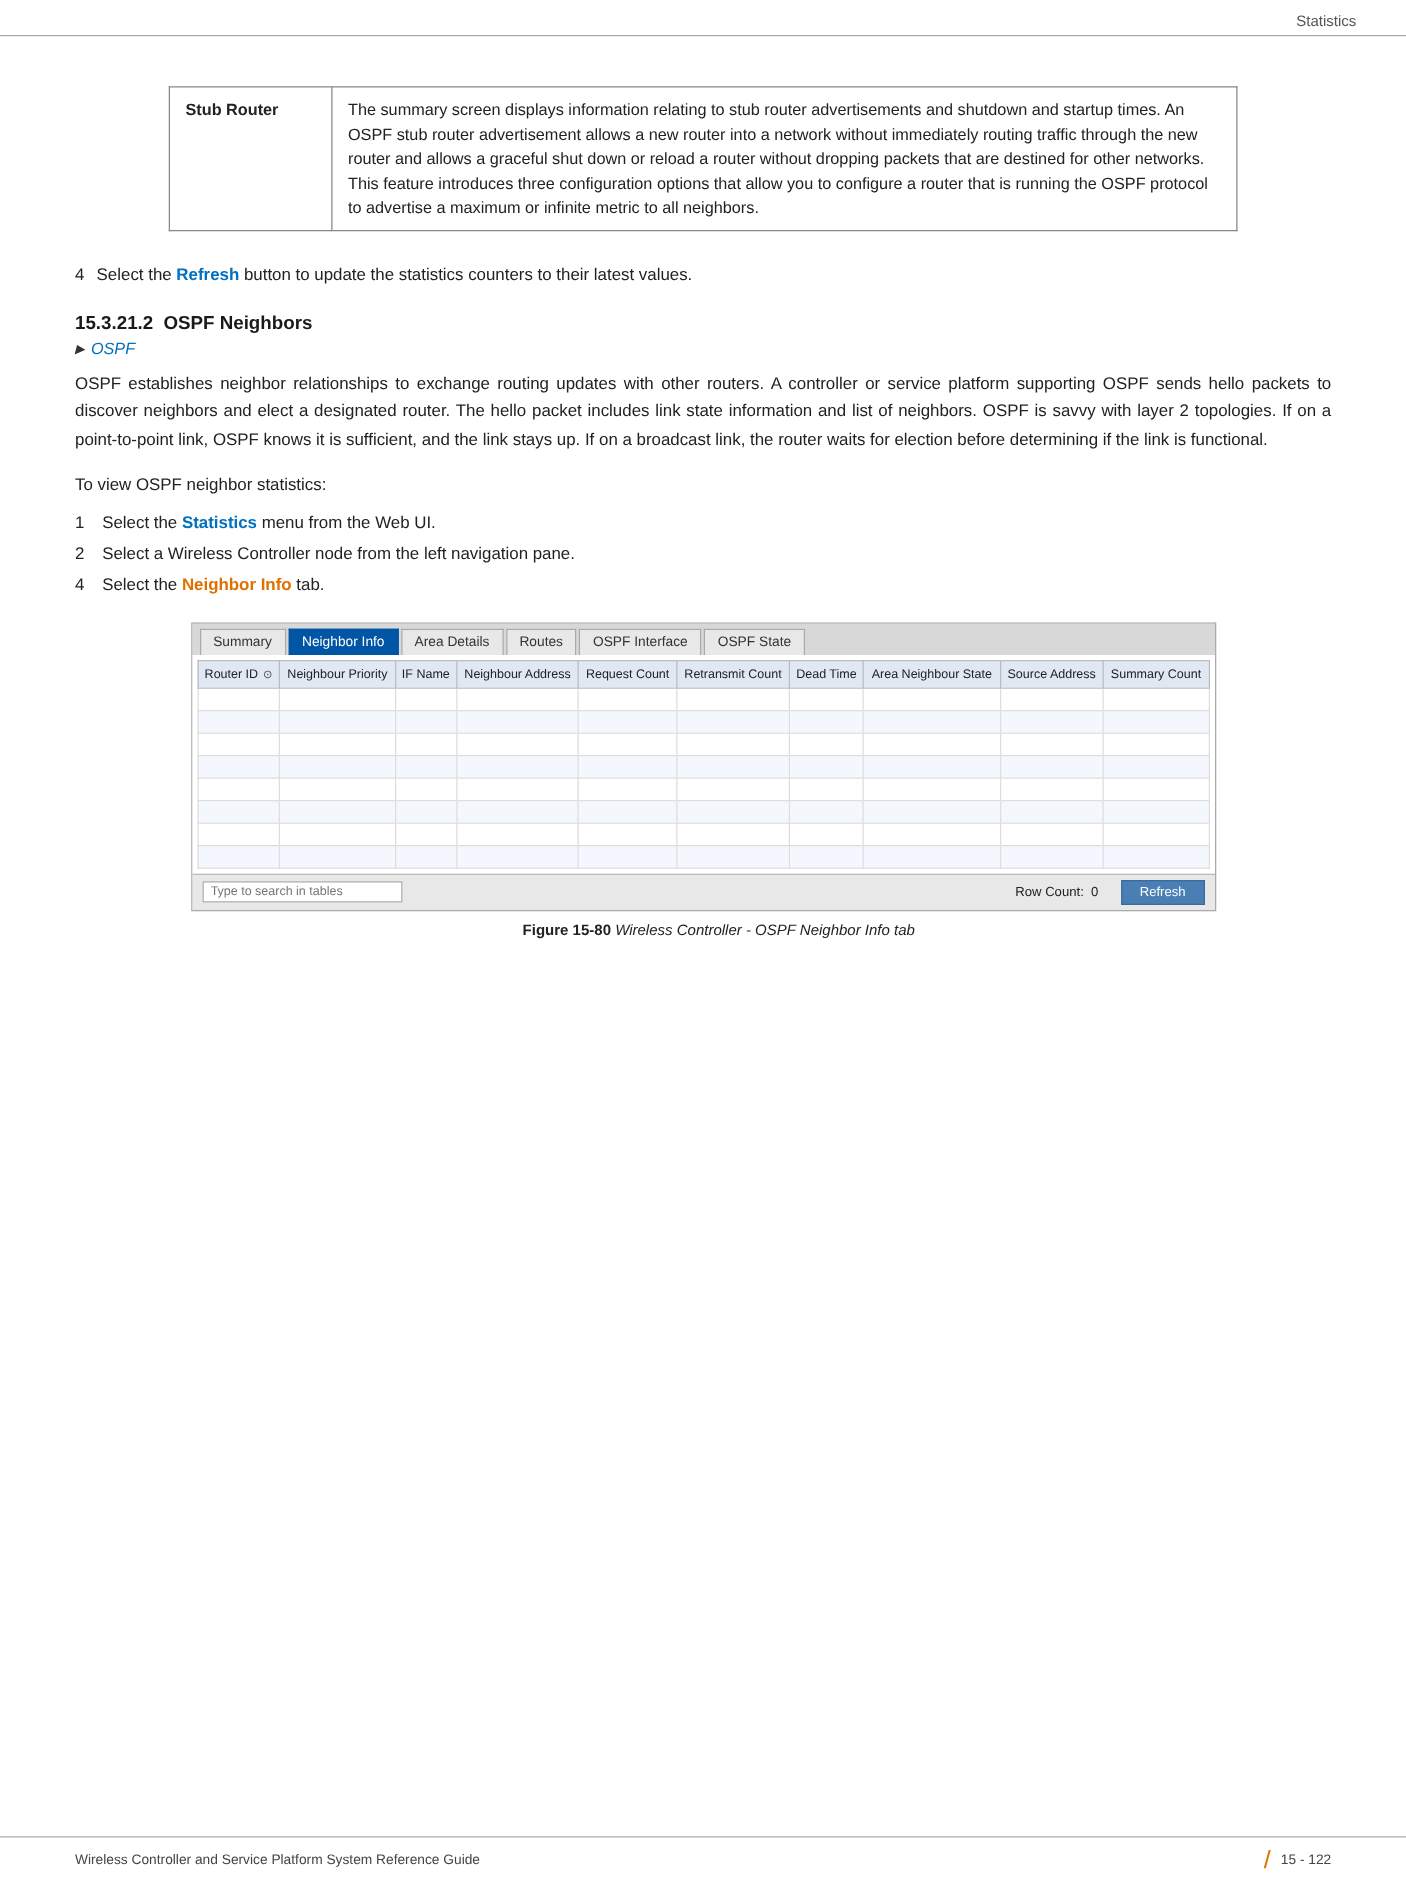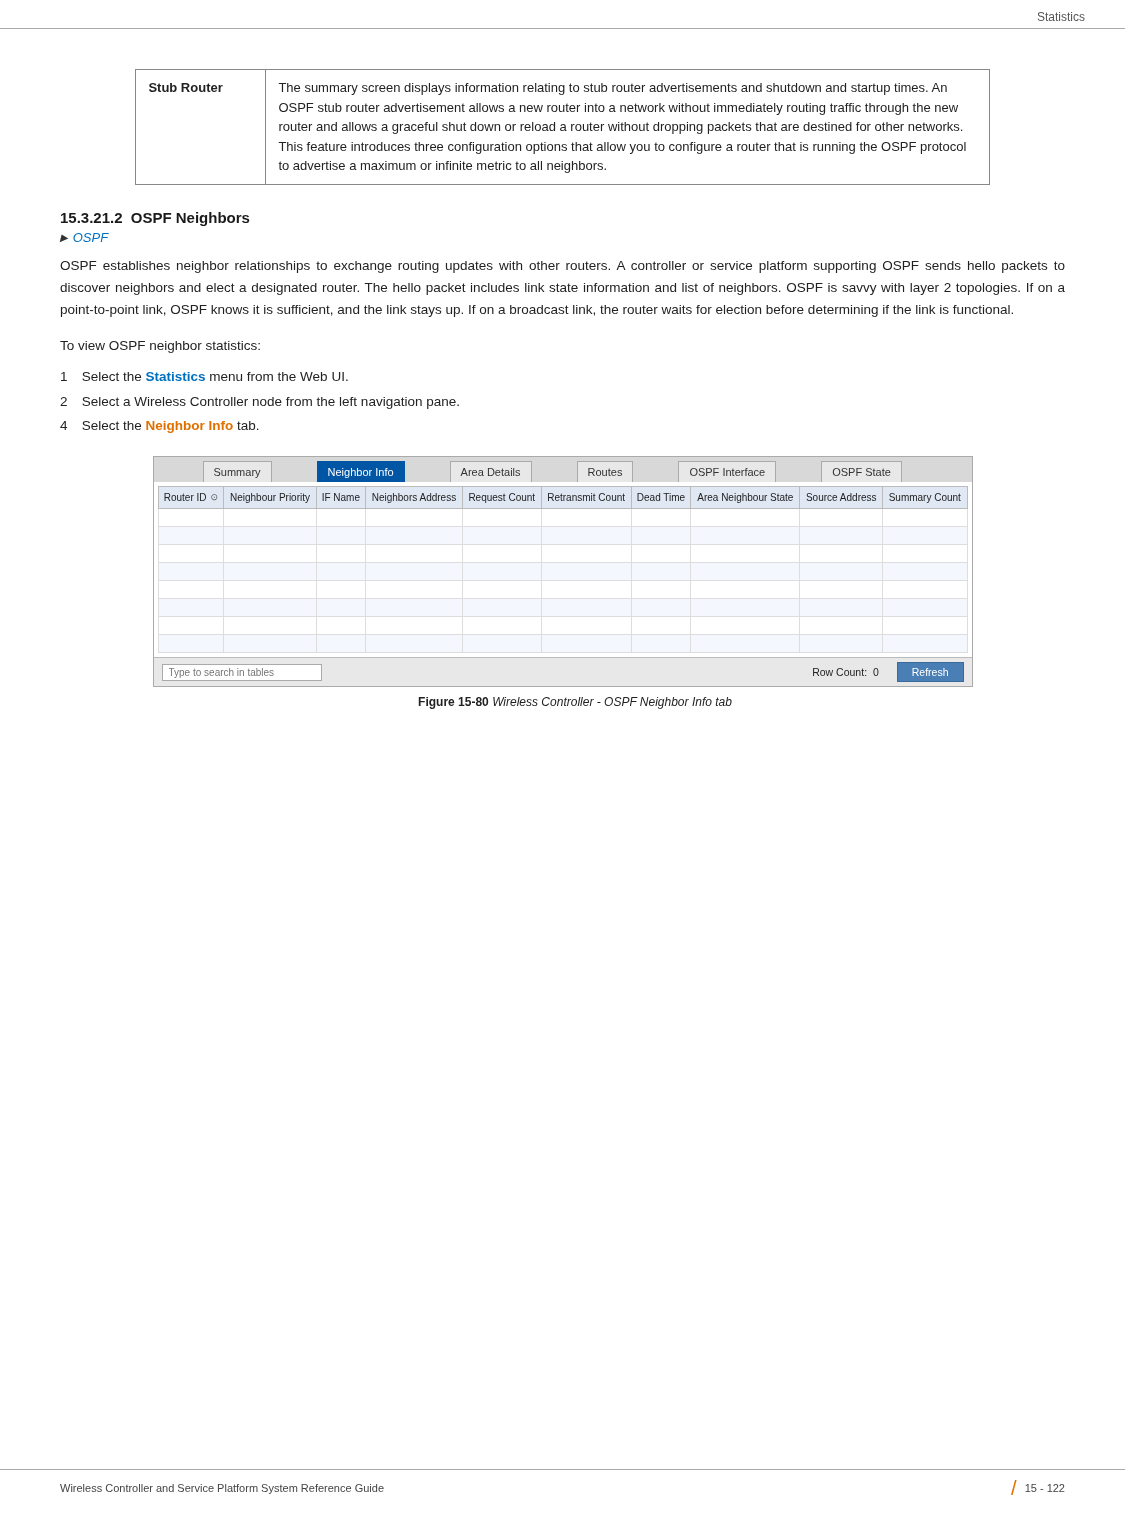--- a/index.html
+++ b/index.html
@@ -141,21 +141,20 @@
       gap: 2px;
     }
     .tab {
       padding: 4px 10px;
       background: #e8e8e8;
       border: 1px solid #aaa;
       border-bottom: none;
       font-size: 11px;
       cursor: pointer;
       color: #333;
-      margin-left: 43px;
     }
     .tab.active {
       background: #0055a5;
       color: #fff;
       border-color: #0055a5;
     }
 
     
     .data-table-area {
       background: #fff;
@@ -279,20 +278,26 @@
 
   <table class="info-table">
     <tbody>
         <tr>
       <td class="label-cell">Stub Router</td>
       <td>The summary screen displays information relating to stub router advertisements and shutdown and startup times. An OSPF stub router advertisement allows a new router into a network without immediately routing traffic through the new router and allows a graceful shut down or reload a router without dropping packets that are destined for other networks. This feature introduces three configuration options that allow you to configure a router that is running the OSPF protocol to advertise a maximum or infinite metric to all neighbors.</td>
     </tr>
   </tbody>
     </table>
 
+  <div class="step-line">
+    <span class="num">4</span>
+    <span>Select the</span>
+    <span class="highlight-blue">Refresh</span>
+    <span>button to update the statistics counters to their latest values.</span>
+  </div>
 
   <div class="section-heading">
     <span class="section-num">15.3.21.2</span>
     <span>OSPF Neighbors</span>
   </div>
 
   <div class="ospf-breadcrumb">
     <span>OSPF</span>
   </div>
 
@@ -329,21 +334,21 @@
 
       <div class="data-table-area">
         <table class="data-table">
           <thead>
             <tr>
               <th>
                 <div class="router-id-th">Router ID <span class="sort-icon">⊙</span></div>
               </th>
               <th>Neighbour Priority</th>
               <th>IF Name</th>
-              <th>Neighbors Address</th>
+              <th>Neighbour Address</th>
               <th>Request Count</th>
               <th>Retransmit Count</th>
               <th>Dead Time</th>
               <th>Area Neighbour State</th>
               <th>Source Address</th>
               <th>Summary Count</th>
             </tr>
           </thead>
           <tbody>
             <tr>

